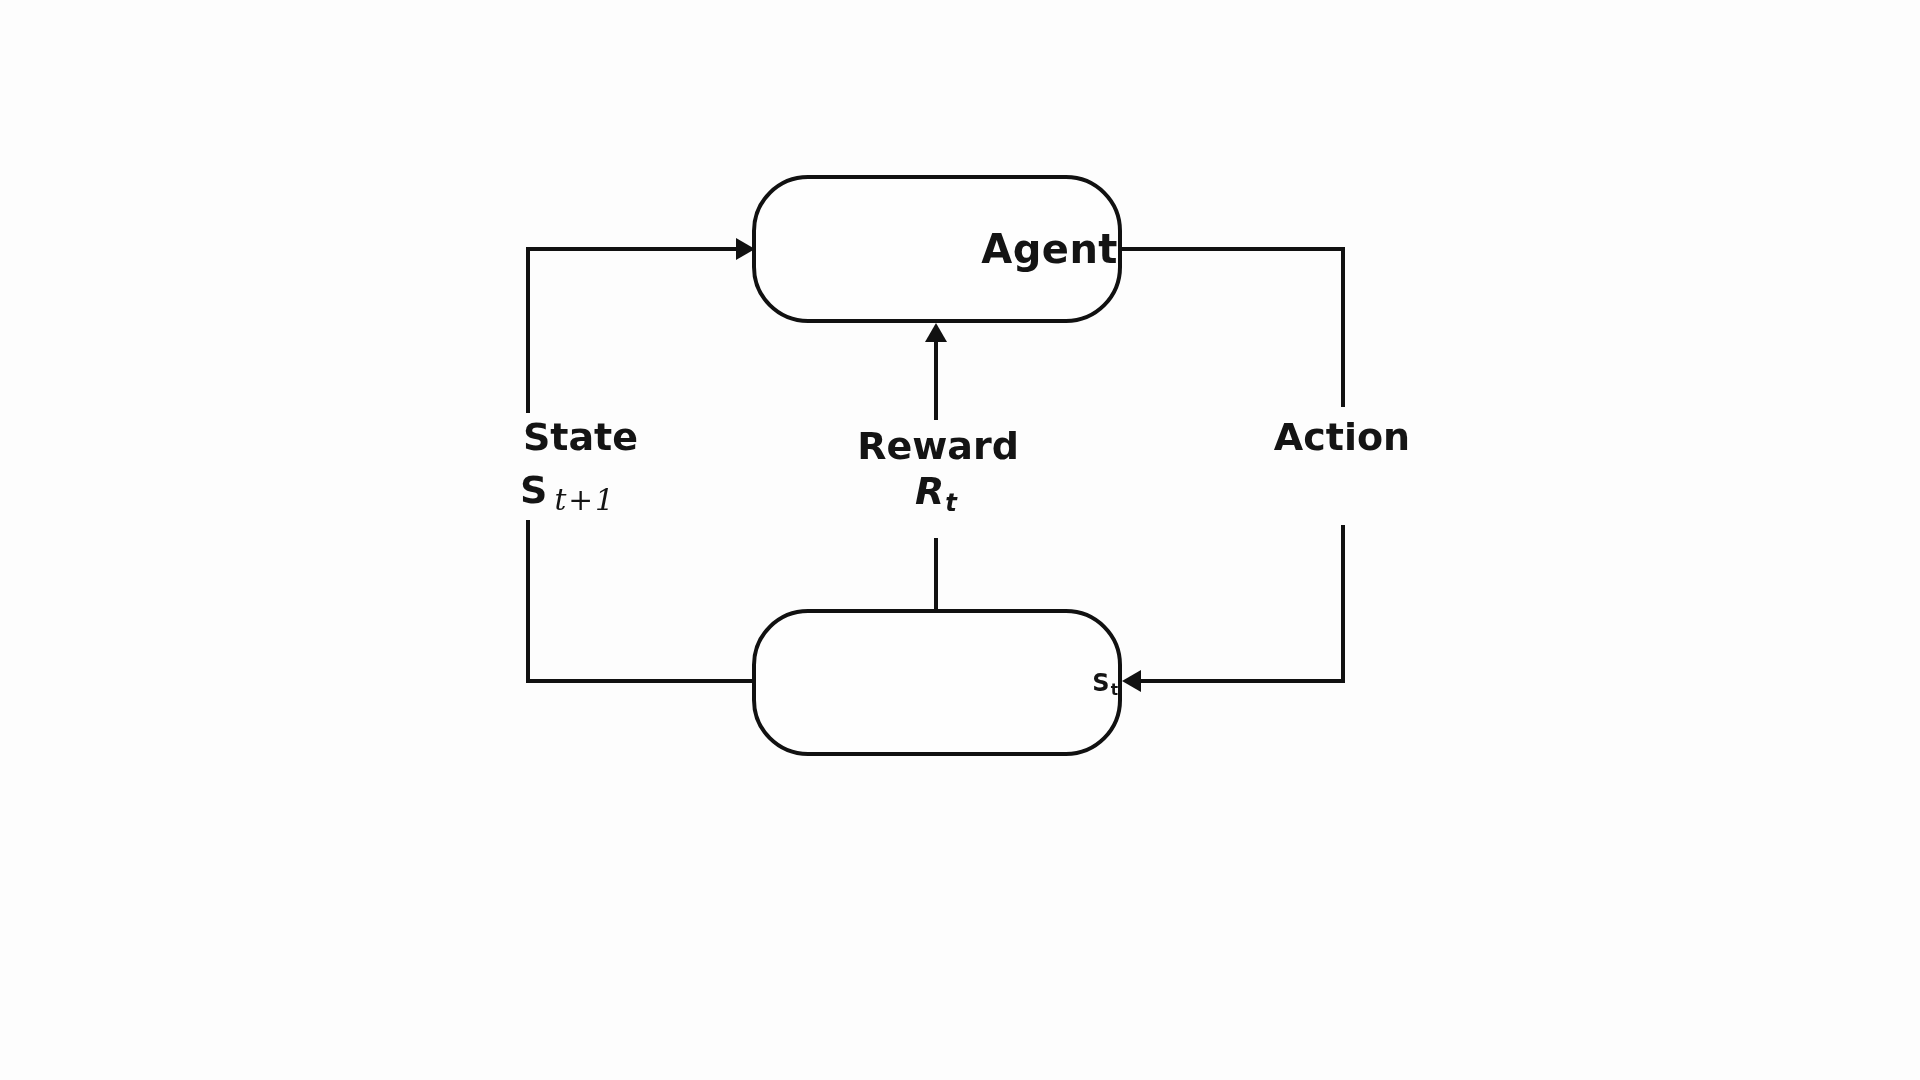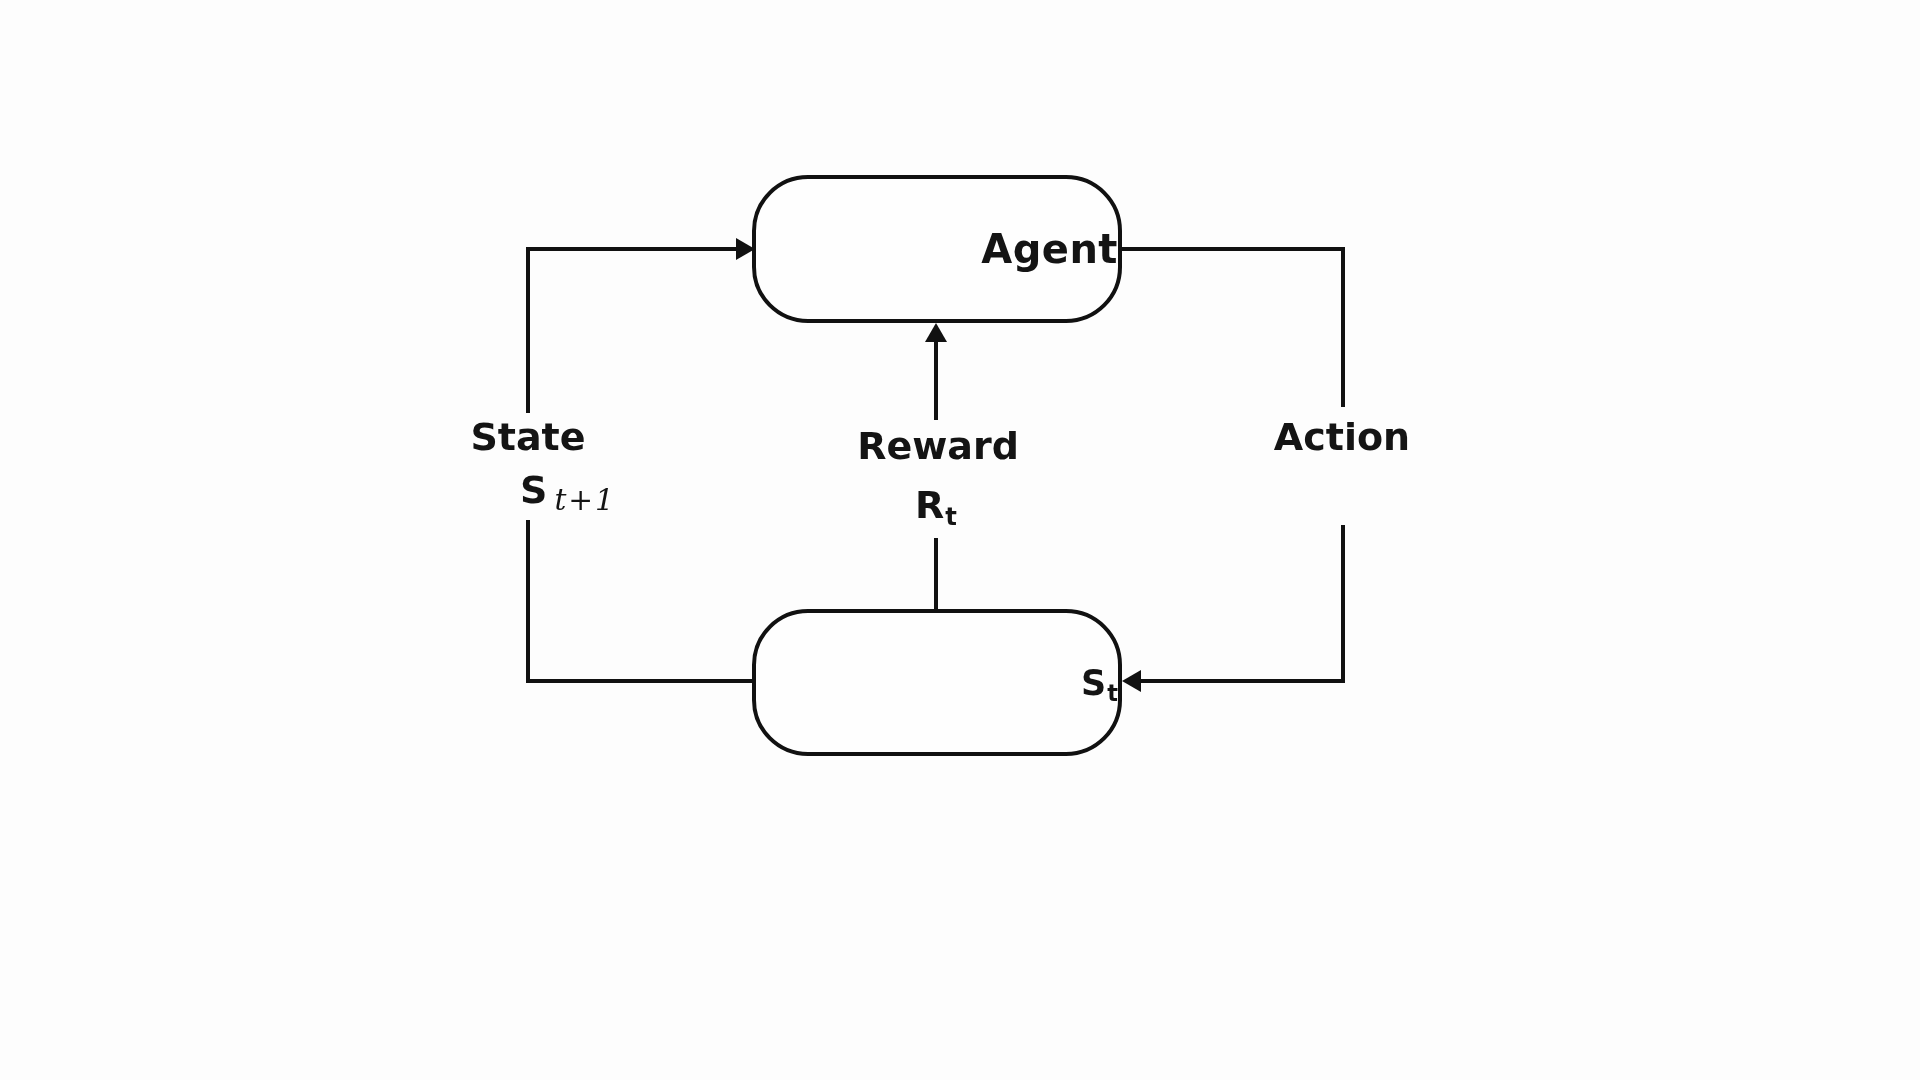--- a/index.html
+++ b/index.html
@@ -32,21 +32,21 @@
   .node-agent { left: 752px; top: 175px; width: 370px; height: 148px; }
   .node-environment { left: 752px; top: 609px; width: 370px; height: 147px; }
   .node-label {
     font-size: 40px;
     font-weight: bold;
     line-height: 1.1;
     letter-spacing: 0.5px;
   }
   .node-environment .node-label { font-size: 38px; }
   .node-sublabel {
-    font-size: 35px;
+    font-size: 24px;
     font-weight: bold;
     line-height: 1.1;
     margin-top: 4px;
   }
 
   
   .line {
     position: absolute;
     background: #111111;
   }
@@ -97,35 +97,35 @@
   
   .edge-label {
     position: absolute;
     width: 220px;
     text-align: center;
     font-size: 38px;
     font-weight: bold;
     line-height: 1.1;
     white-space: nowrap;
   }
-  .label-state  { left: 418px; top: 417px; }
+  .label-state  { left: 418px; top: 417px; text-align: right; }
   .label-reward { left: 828px; top: 426px; }
   .label-action { left: 1232px; top: 417px; }
 
   .edge-symbol {
     position: absolute;
     width: 220px;
     text-align: center;
     font-size: 38px;
     font-weight: bold;
     line-height: 1.1;
     white-space: nowrap;
   }
   .symbol-state  { left: 458px; top: 470px; }
-  .symbol-reward { left: 826px; top: 485px; }
+  .symbol-reward { left: 826px; top: 471px; font-style: italic; }
   .symbol-action { left: 1234px; top: 476px; }
 
   .sub {
     font-size: 0.64em;
     font-weight: bold;
     vertical-align: -0.28em;
     margin-left: 1px;
   }
   .math-sub {
     font-family: "DejaVu Serif", "Liberation Serif", serif;

